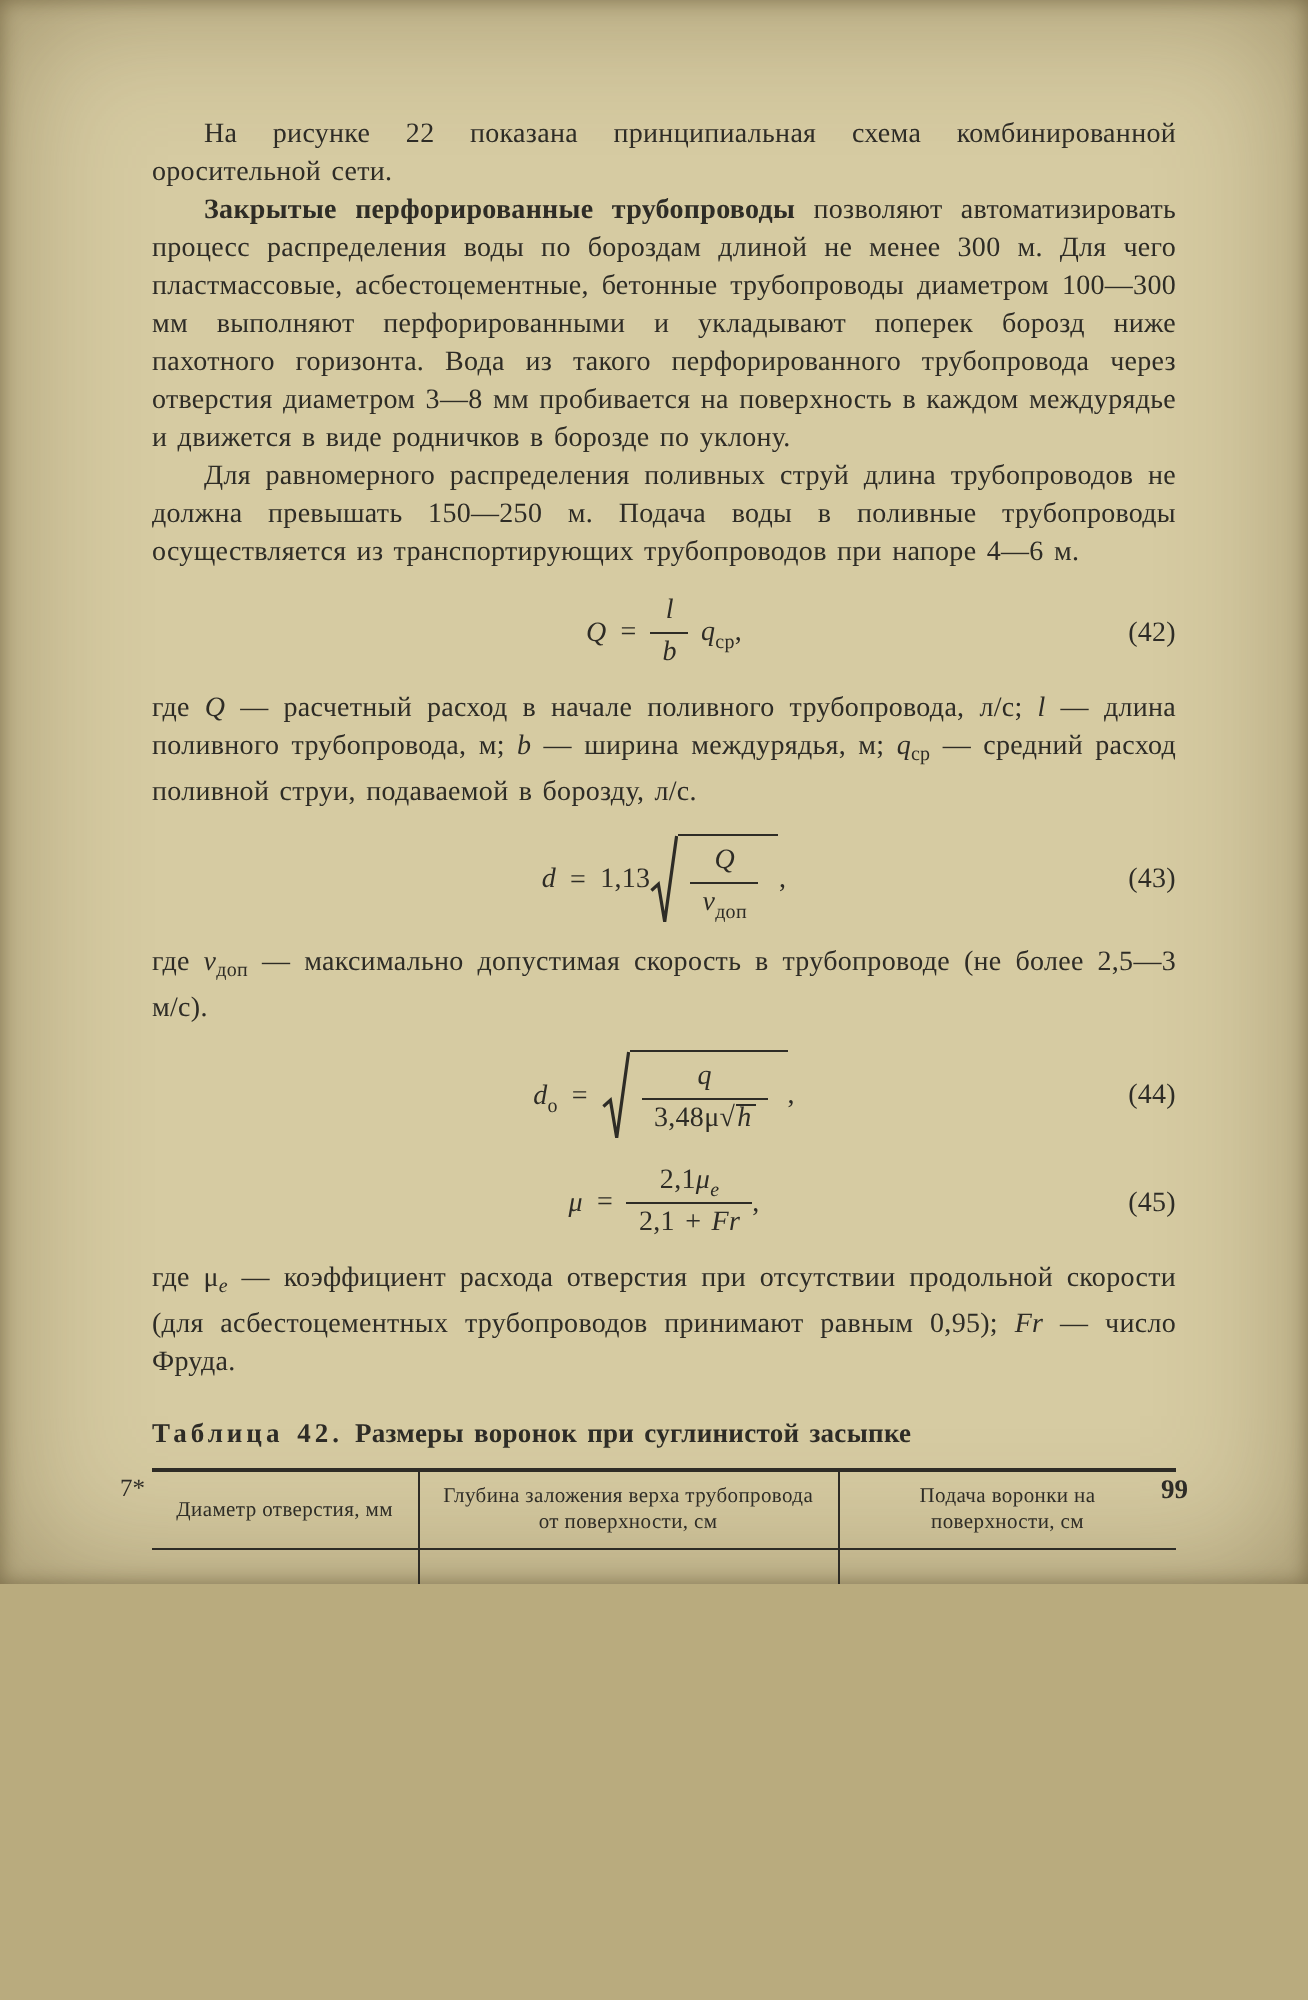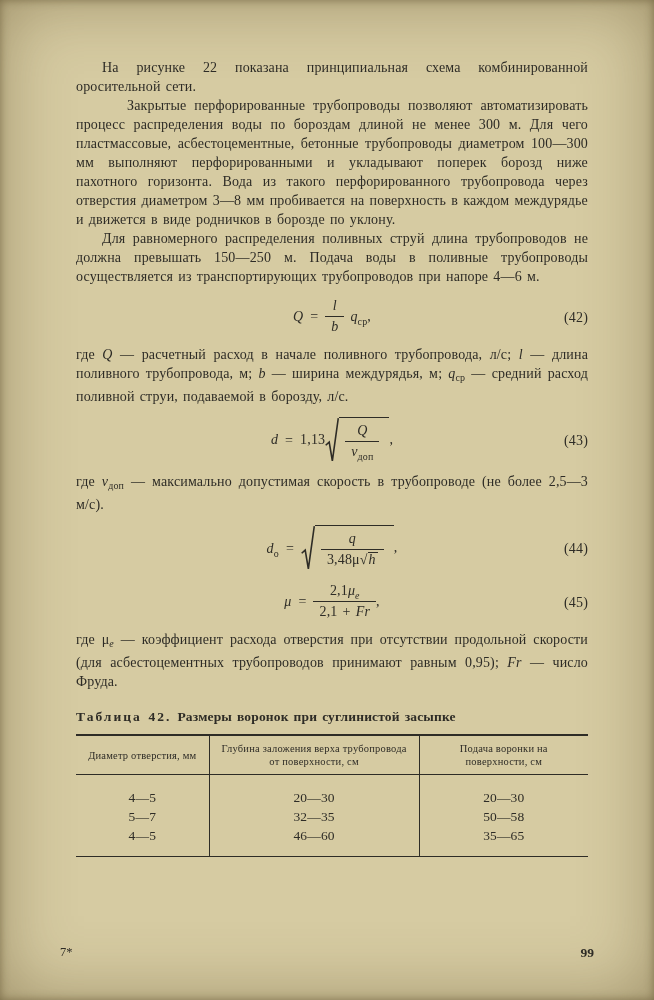--- a/index.html
+++ b/index.html
@@ -1,32 +1,32 @@
 <!DOCTYPE html>
 <html><head>
 <meta charset="utf-8">
 <style>
   * { margin:0; padding:0; box-sizing:border-box; }
   html, body { width:654px; height:1000px; }
   body { background:#b9ab7e; }
   .scan {
-    position:relative; width:654px; height:1000px; overflow:hidden;
+    position:relative; width:654px; height:792px; overflow:hidden;
     background:#d6cba2;
     box-shadow: inset 0 0 70px rgba(92,74,36,.45), inset 0 0 10px rgba(70,55,25,.5);
     color:#2e2c26;
     font-family:"Liberation Serif","DejaVu Serif",serif;
     font-size:14px; line-height:19px;
   }
   .content {
     position:absolute; left:76px; top:58px; width:512px;
     text-align:justify; word-spacing:1.5px; letter-spacing:0.15px;
   }
   p { margin:0; }
   p.indent { text-indent:26px; }
-  .seg-b { font-weight:normal;margin-left:25px; }
+  .seg-b { font-weight:bold; }
   .seg-i { font-style:italic; }
   .seg-sub { font-size:10px; vertical-align:-3px; }
   .seg-isub { font-size:10px; vertical-align:-3px; font-style:italic; }
   sub { font-size:10px; line-height:0; }
 
   
   .formula-row { position:relative; text-align:center; margin:11px 0 9px; }
   .fwrap > span { vertical-align:middle; }
   .op { margin:0 7px; }
   .plain { font-style:normal; }

